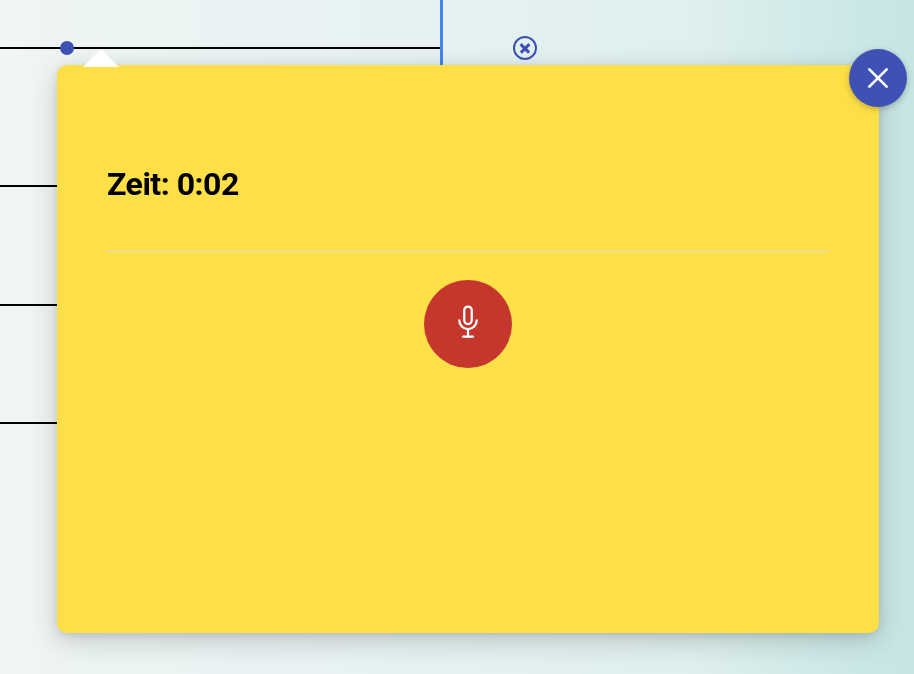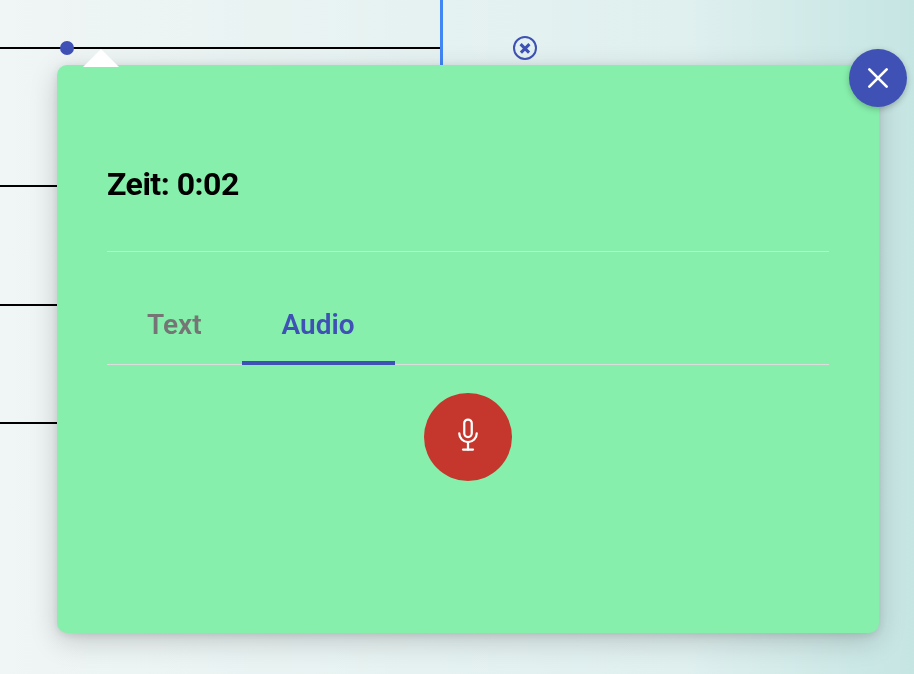--- a/index.html
+++ b/index.html
@@ -67,21 +67,21 @@
       background: #3f51b5;
     }
     .bg-cancel::before { transform: rotate(45deg); }
     .bg-cancel::after { transform: rotate(-45deg); }
     .card {
       position: absolute;
       top: 65px;
       left: 57px;
       width: 822px;
       height: 568px;
-      background: #86efac;
+      background: #fde047;
       border-radius: 10px;
       box-shadow: 0 8px 28px rgba(0,0,0,0.18), 0 2px 8px rgba(0,0,0,0.1);
     }
     .card-arrow {
       position: absolute;
       top: -16px;
       left: 26px;
       width: 0;
       height: 0;
       border-left: 18px solid transparent;
@@ -170,24 +170,20 @@
     <svg viewBox="0 0 24 24" fill="none" stroke="#fff" stroke-width="2.5" stroke-linecap="round">
       <line x1="4" y1="4" x2="20" y2="20"></line>
       <line x1="20" y1="4" x2="4" y2="20"></line>
     </svg>
   </div>
   <div class="card-inner">
     <div class="title">
       <span>Zeit: </span><span>0:02</span>
     </div>
     <div class="title-divider"></div>
-    <div class="tabs">
-      <div class="tab">Text</div>
-      <div class="tab active">Audio</div>
-    </div>
     <div class="tab-content">
       <div class="mic-btn">
         <svg viewBox="0 0 24 30">
           <rect x="9" y="1" width="6" height="14" rx="3" fill="none" stroke="#fff" stroke-width="1.8"></rect>
           <path d="M5 12 a7 7 0 0 0 14 0" fill="none" stroke="#fff" stroke-width="1.8" stroke-linecap="round"></path>
           <line x1="12" y1="19" x2="12" y2="25" stroke="#fff" stroke-width="1.8" stroke-linecap="round"></line>
           <line x1="8" y1="25" x2="16" y2="25" stroke="#fff" stroke-width="1.8" stroke-linecap="round"></line>
         </svg>
       </div>
     </div>

